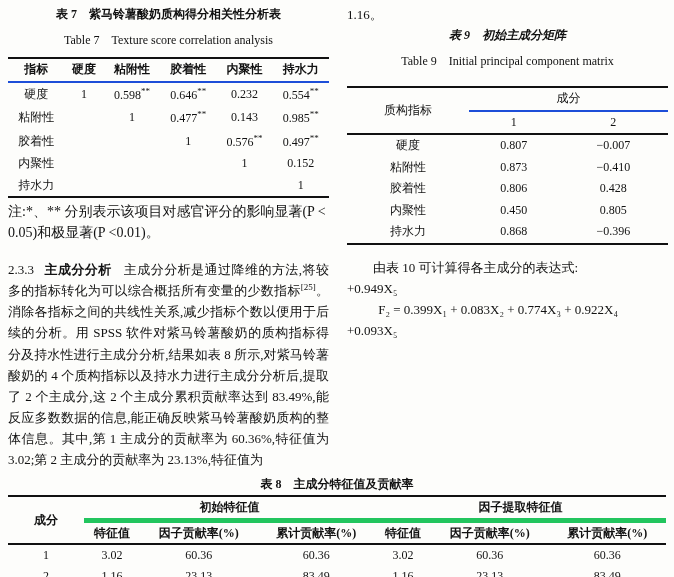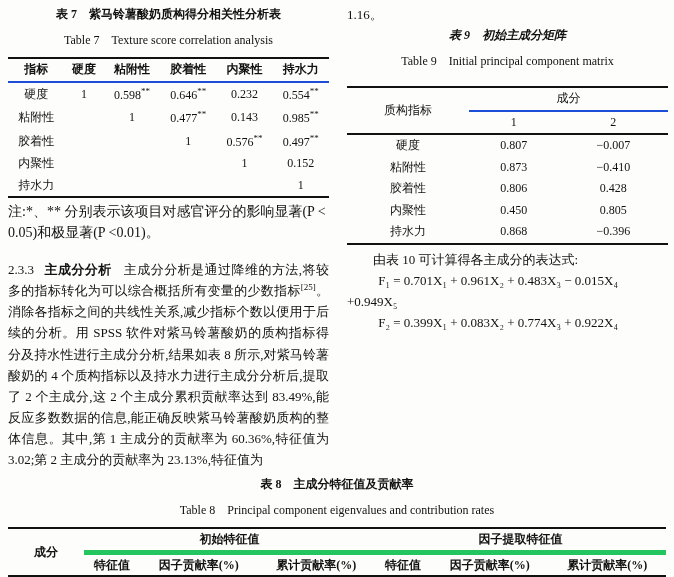--- a/index.html
+++ b/index.html
@@ -155,30 +155,29 @@
               <td>0.805</td>
             </tr>
             <tr>
               <td>持水力</td>
               <td>0.868</td>
               <td>−0.396</td>
             </tr>
           </tbody>
       </table>
 
-      <p class="para indent" style="margin-top:4px;">由表 10 可计算得各主成分的表达式:</p>
-      <p class="formula f1">F₁ = 0.701X₁ + 0.961X₂ + 0.483X₃ − 0.015X₄</p>
+      <p class="para indent" style="margin-top:12px;">由表 10 可计算得各主成分的表达式:</p>
       <p class="formula f2">+0.949X₅</p>
       <p class="formula f1">F₂ = 0.399X₁ + 0.083X₂ + 0.774X₃ + 0.922X₄</p>
+      <p class="formula f2">+0.093X₅</p>
     </div>
   </div>
 
   <div class="bottom">
     <p class="tbl-title-cn">表 8　主成分特征值及贡献率</p>
-    <p class="tbl-title-en">Table 8　Principal component eigenvalues and contribution rates</p>
 
     <table class="t8" style="margin-top:2px;">
       <thead>
         <tr>
           <th class="comp-col thick-top" rowspan="2">成分</th>
           <th class="thick-top group-underline" colspan="3">初始特征值</th>
           <th class="thick-top group-underline" colspan="3">因子提取特征值</th>
         </tr>
         <tr class="thick-bottom">
           <th>特征值</th>

